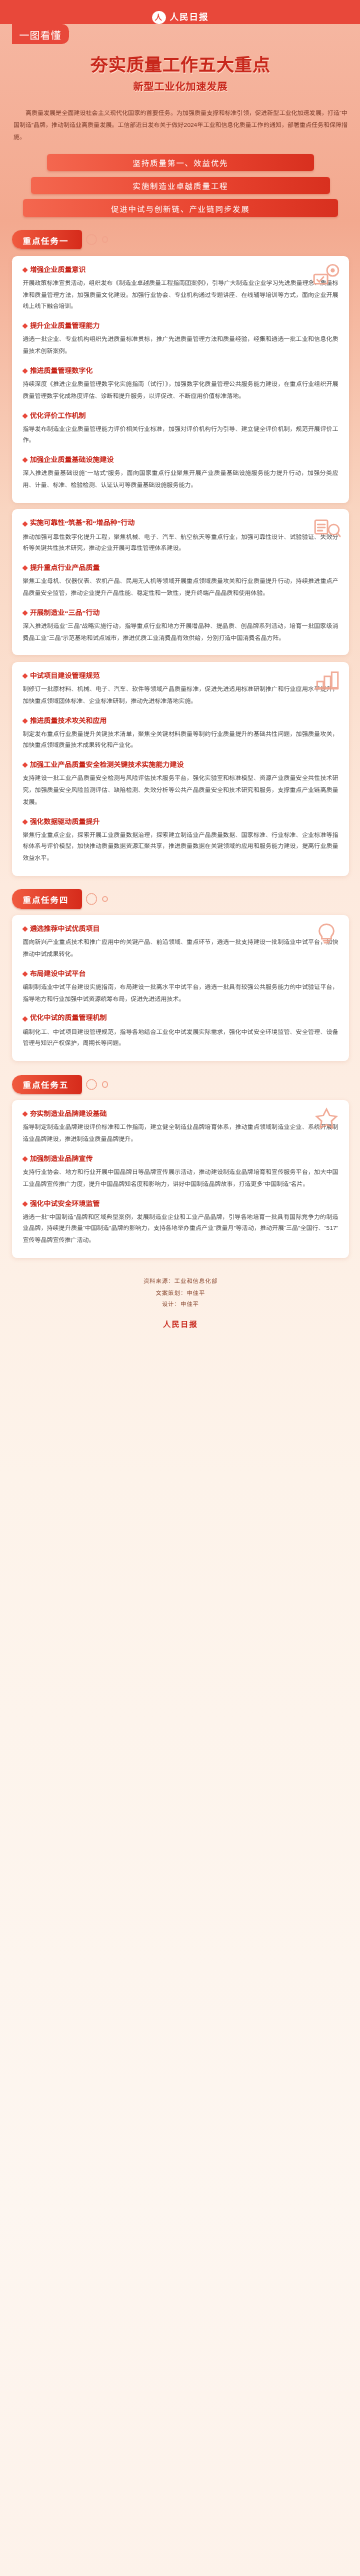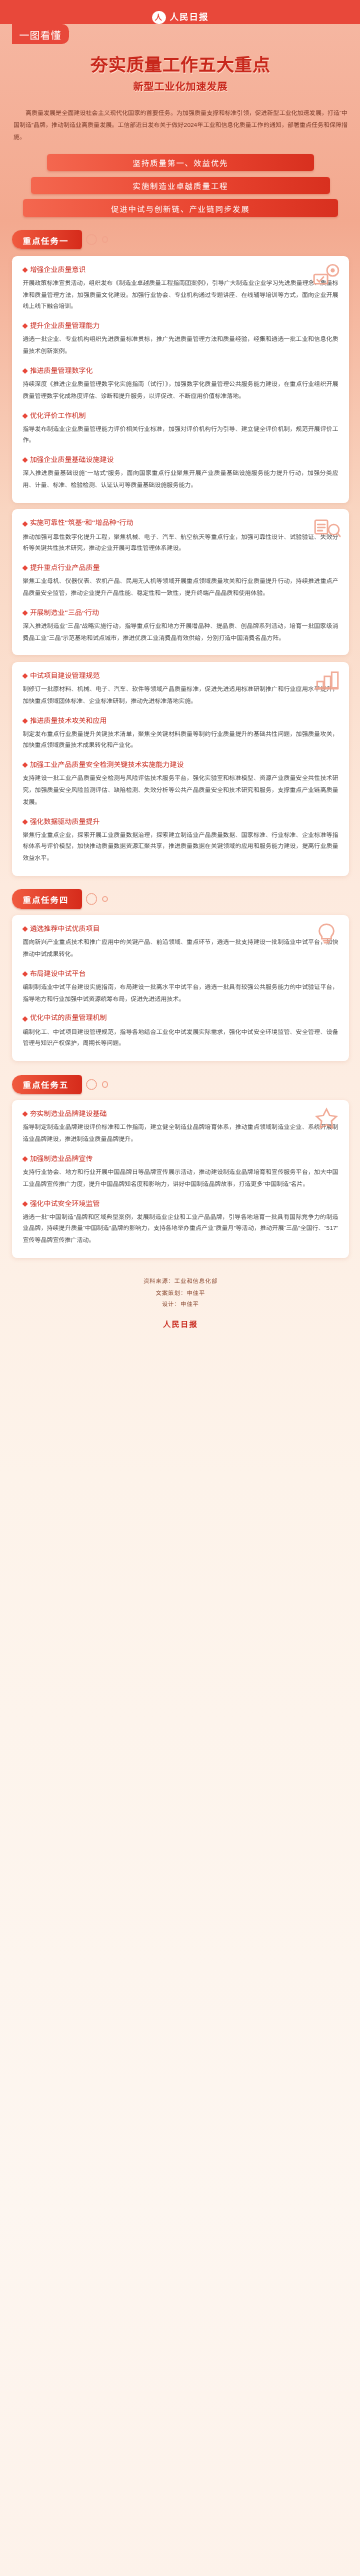--- a/index.html
+++ b/index.html
@@ -143,21 +143,21 @@
   .card .deco {
     position: absolute;
     right: 7.2px; top: 6.2px;
     opacity: .9;
   }
 
   .item { margin-bottom: 8.2px; }
   .item:last-child { margin-bottom: 0; }
   .item-title {
     font-size: 7px;
-    font-weight: normal;
+    font-weight: bold;
     color: #c8281c;
     margin-bottom: 2.6px;
     display: flex;
     align-items: flex-start;
     gap: 3.1px;
     line-height: 1.5;
     font-family: "Liberation Serif", serif;
   }
   .item-title .bullet {
     display: inline-block;

